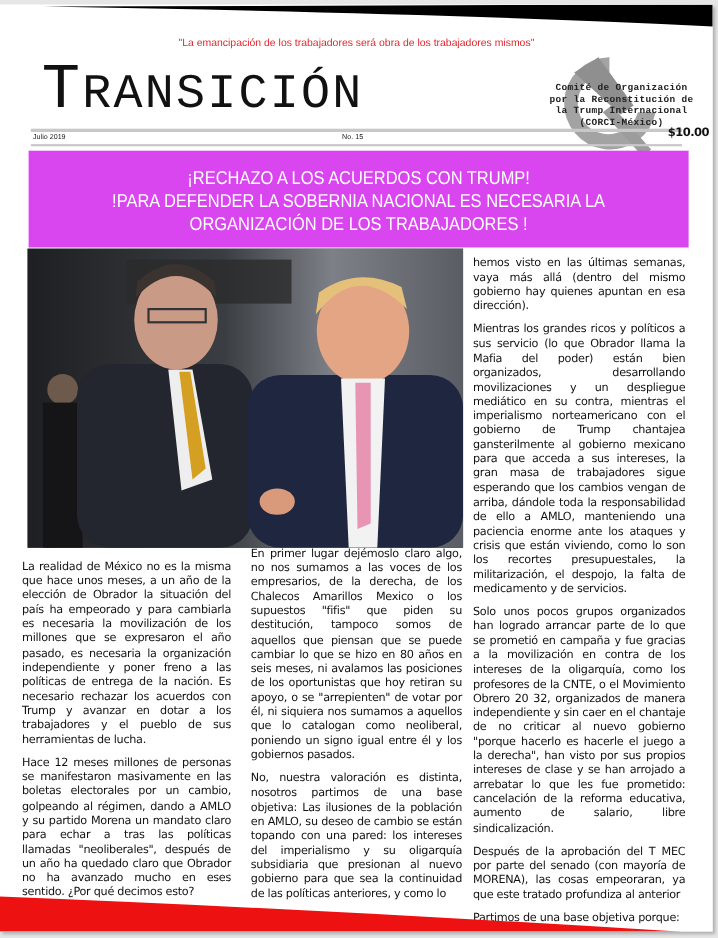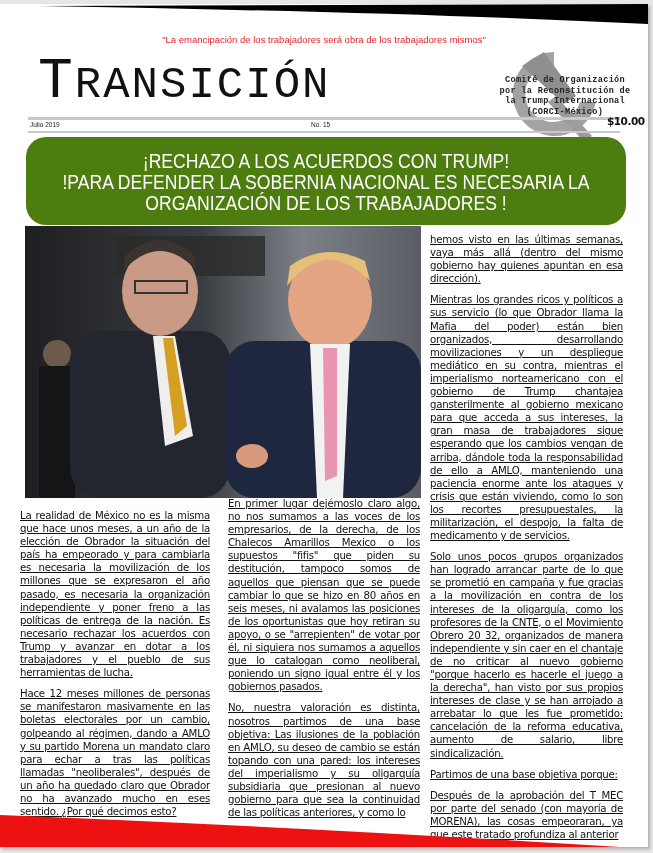--- a/index.html
+++ b/index.html
@@ -42,35 +42,35 @@
     font-size: 8.6px; font-weight: bold; color: #222; line-height: 10.5px;
     letter-spacing: 0.3px;
   }
   .rule-top { position: absolute; left: 28px; top: 113px; width: 592px; height: 3px; background: #c8c8c8; }
   .rule-bot { position: absolute; left: 28px; top: 127px; width: 592px; height: 2px; background: #c8c8c8; }
   .date { position: absolute; left: 30px; top: 117px; font-size: 6.5px; font-family: "Liberation Sans", sans-serif; color: #222; }
   .issue { position: absolute; left: 311px; top: 117px; font-size: 6.5px; font-family: "Liberation Sans", sans-serif; color: #222; }
   .price { position: absolute; left: 583px; top: 111px; font-size: 10.5px; font-weight: bold; font-family: "DejaVu Sans", sans-serif; color: #111; letter-spacing: -0.5px; margin-left: 24px; }
   .headline-box {
     position: absolute; left: 26px; top: 133px; width: 600px; height: 88px;
-    background: #4d7c0f; color: #fff; text-align: center;
-    font-family: "Liberation Sans", sans-serif; font-size: 20px; line-height: 21px;
-    box-sizing: border-box; padding-top: 14px; border-radius: 20px;
+    background: #d946ef; color: #fff; text-align: center;
+    font-family: "Liberation Sans", sans-serif; font-size: 17px; line-height: 21px;
+    box-sizing: border-box; padding-top: 14px;
   }
   .headline-box div { transform: scaleX(0.88); transform-origin: center; }
   .photo {
     position: absolute; left: 25px; top: 222px; width: 396px; height: 272px;
     overflow: hidden; background: #2b2d30;
   }
   .col {
     position: absolute; font-size: 10.2px; line-height: 13.1px; color: #111;
     text-align: justify; font-family: "DejaVu Sans", sans-serif;
     letter-spacing: -0.25px;
   }
-  .col p { margin: 0 0 8px 0; text-decoration: underline; }
+  .col p { margin: 0 0 8px 0; }
   .col1 { left: 20px; top: 505px; width: 190px; }
   .col2 { left: 228px; top: 493px; width: 192px; }
   .col3 { left: 430px; top: 229px; width: 193px; }
 </style>
 </head>
 <body>
 
 <div class="page">
 
   <svg class="top-swoosh" viewBox="0 0 648 28" preserveAspectRatio="none">
@@ -144,20 +144,20 @@
 
   <div class="col col2">
     <p>En primer lugar dejémoslo claro algo, no nos sumamos a las voces de los empresarios, de la derecha, de los Chalecos Amarillos Mexico o los supuestos "fifis" que piden su destitución, tampoco somos de aquellos que piensan que se puede cambiar lo que se hizo en 80 años en seis meses, ni avalamos las posiciones de los oportunistas que hoy retiran su apoyo, o se "arrepienten" de votar por él, ni siquiera nos sumamos a aquellos que lo catalogan como neoliberal, poniendo un signo igual entre él y los gobiernos pasados.</p>
     <p>No, nuestra valoración es distinta, nosotros partimos de una base objetiva: Las ilusiones de la población en AMLO, su deseo de cambio se están topando con una pared: los intereses del imperialismo y su oligarquía subsidiaria que presionan al nuevo gobierno para que sea la continuidad de las políticas anteriores, y como lo</p>
   </div>
 
   <div class="col col3">
     <p>hemos visto en las últimas semanas, vaya más allá (dentro del mismo gobierno hay quienes apuntan en esa dirección).</p>
     <p>Mientras los grandes ricos y políticos a sus servicio (lo que Obrador llama la Mafia del poder) están bien organizados, desarrollando movilizaciones y un despliegue mediático en su contra, mientras el imperialismo norteamericano con el gobierno de Trump chantajea gansterilmente al gobierno mexicano para que acceda a sus intereses, la gran masa de trabajadores sigue esperando que los cambios vengan de arriba, dándole toda la responsabilidad de ello a AMLO,  manteniendo una paciencia enorme ante los ataques y crisis que están viviendo, como lo son los recortes presupuestales, la militarización, el despojo, la falta de medicamento y de servicios.</p>
     <p>Solo unos pocos grupos organizados han logrado arrancar parte de lo que se prometió en campaña  y fue gracias a la movilización en contra de los intereses de la oligarquía, como los profesores de la CNTE, o el Movimiento Obrero 20 32, organizados de manera independiente y sin caer en el chantaje de no criticar al nuevo gobierno "porque hacerlo es hacerle el juego a la derecha", han visto por sus propios intereses de clase y se han arrojado a arrebatar lo que les fue prometido: cancelación de la reforma educativa, aumento de salario, libre sindicalización.</p>
+    <p>Después de la aprobación del T MEC por parte del senado (con mayoría de MORENA), las cosas empeoraran, ya que este tratado profundiza al anterior</p>
     <p>Partimos de una base objetiva porque:</p>
-    <p>Después de la aprobación del T MEC por parte del senado (con mayoría de MORENA), las cosas empeoraran, ya que este tratado profundiza al anterior</p>
   </div>
 
   <svg class="bottom-swoosh" viewBox="0 0 648 40" preserveAspectRatio="none">
     <path d="M0 8 Q300 20 620 40 L0 40 Z" fill="#ee1111"></path>
   </svg>
 </div>
 
 </body></html>

